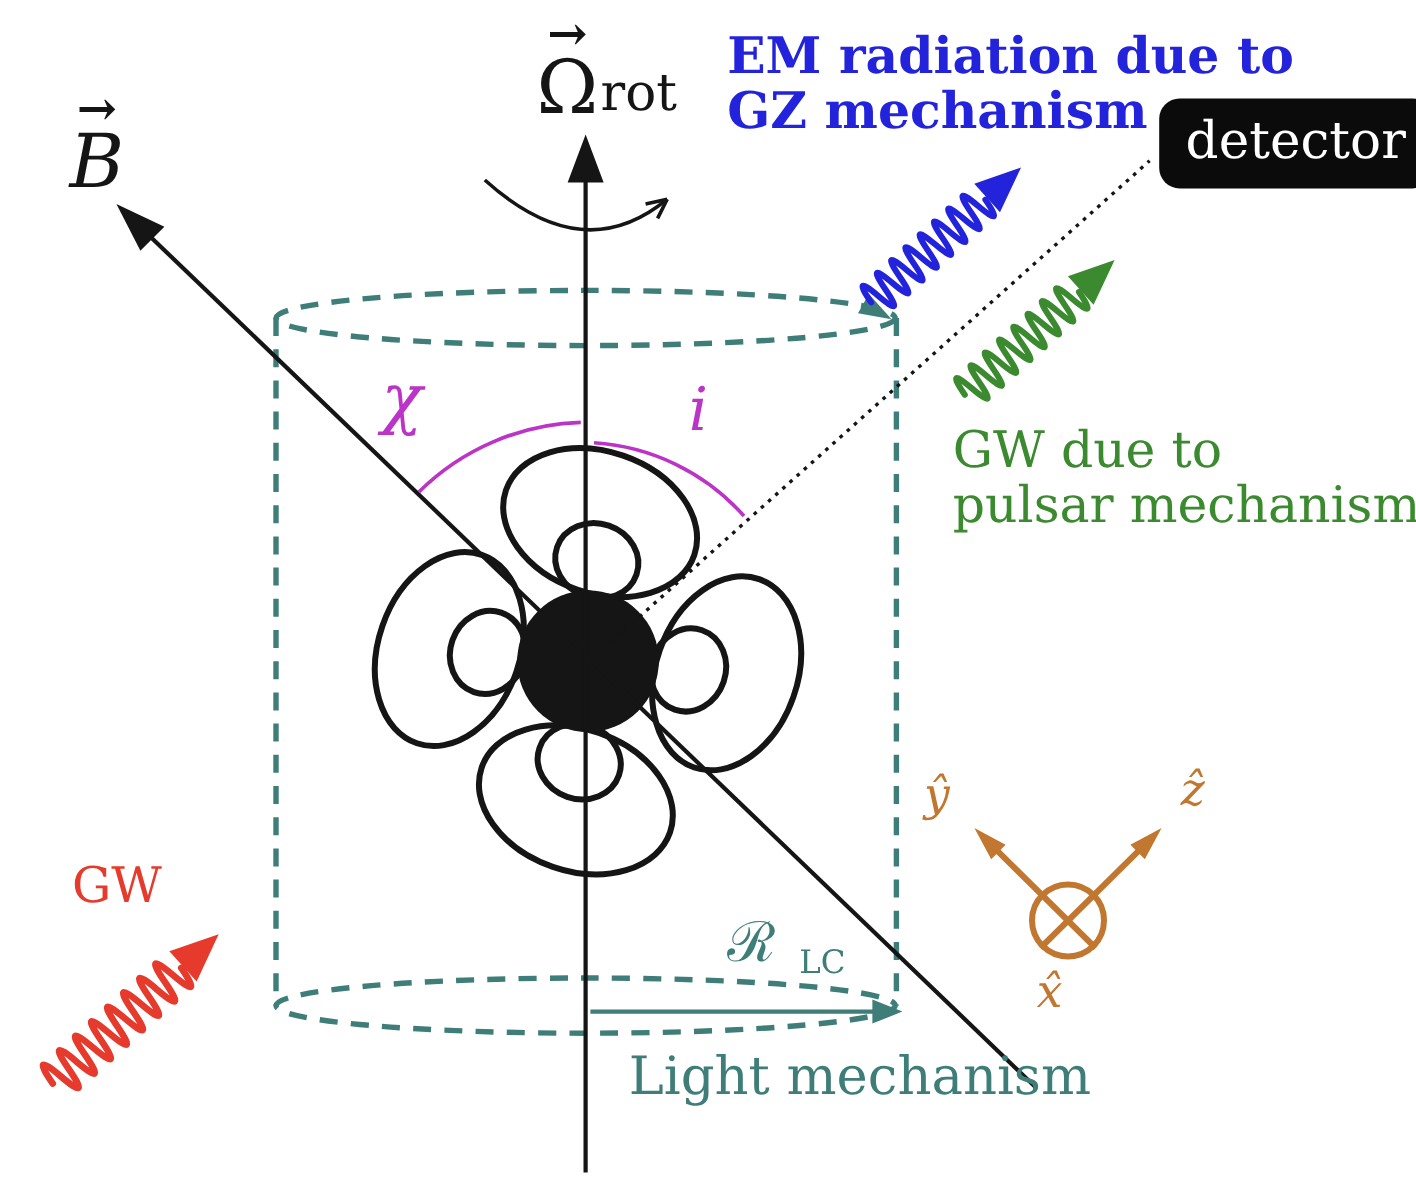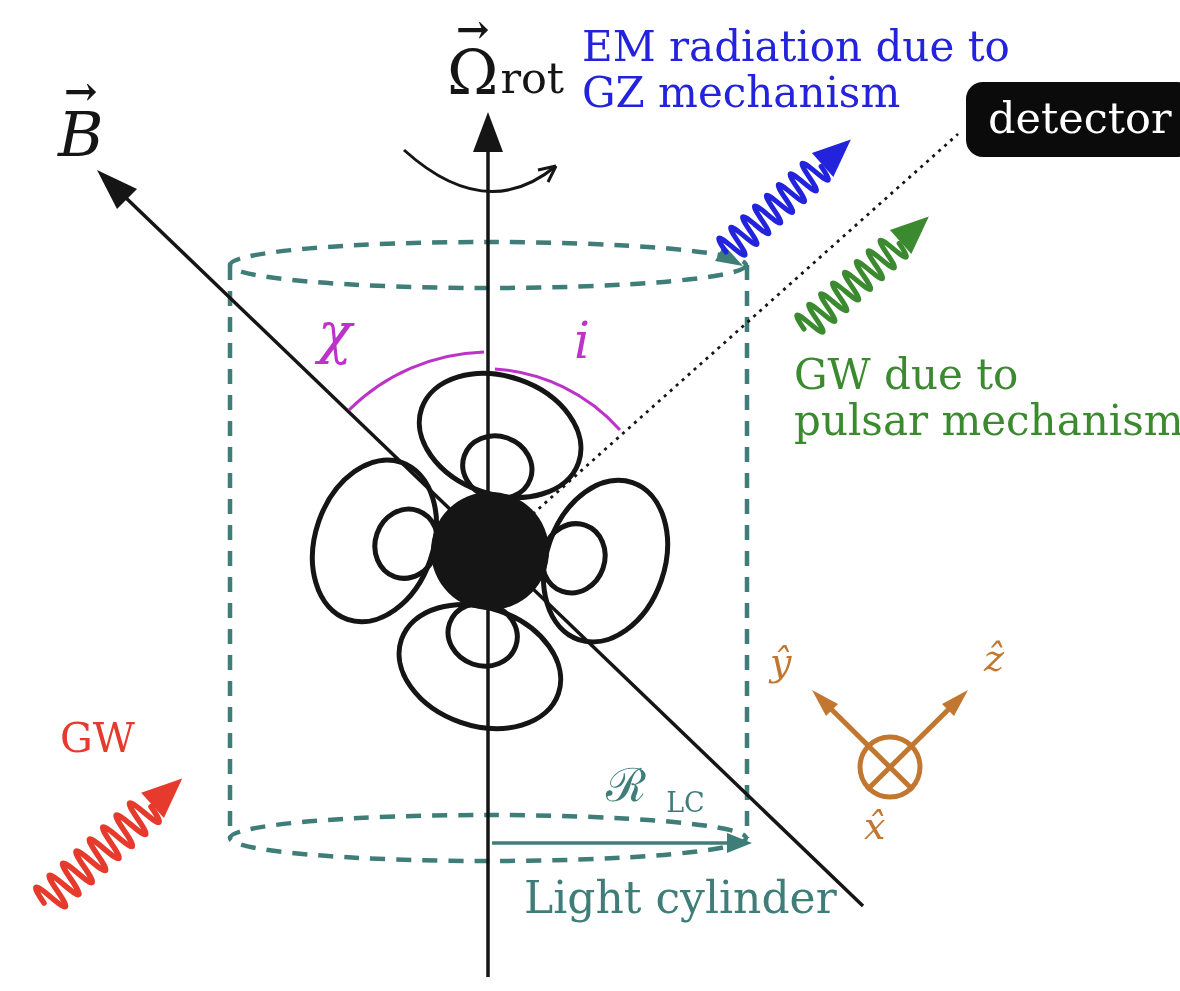--- a/index.html
+++ b/index.html
@@ -117,21 +117,21 @@
   </div>
 
   <div class="vec" style="left:447px;top:18px;">
     <div class="vstack">
       <span class="varrow">→</span>
       <span class="vsym">Ω</span>
     </div>
     <span class="vsub">rot</span>
   </div>
 
-  <div class="lbl em-text" style="left:582px;top:24px;">
+  <div class="lbl em-text" style="left:606px;top:24px;font-weight:bold;">
     <span style="display:block">EM radiation due to</span>
     <span style="display:block">GZ mechanism</span>
   </div>
 
   <div class="detector">detector</div>
 
   <div class="lbl gw-green-text" style="left:794px;top:352px;">
     <span style="display:block">GW due to</span>
     <span style="display:block">pulsar mechanism</span>
   </div>
@@ -139,19 +139,19 @@
   <div class="lbl angle-lbl chi">χ</div>
   <div class="lbl angle-lbl inc">i</div>
 
   <div class="lbl gw-red-text" style="left:60px;top:714px;">GW</div>
 
   <div class="vec teal-text rlc" style="color:var(--cylinder_teal);">
     <span>ℛ</span>
     <span class="vsub">LC</span>
   </div>
 
-  <div class="lbl teal-text lc-name">Light cylinder</div>
+  <div class="lbl teal-text lc-name">Light mechanism</div>
 
   <div class="hat" style="left:770px;top:640px;">ŷ</div>
   <div class="hat" style="left:984px;top:636px;">ẑ</div>
   <div class="hat" style="left:864px;top:804px;">x̂</div>
 
 </div>
 
 </body></html>

